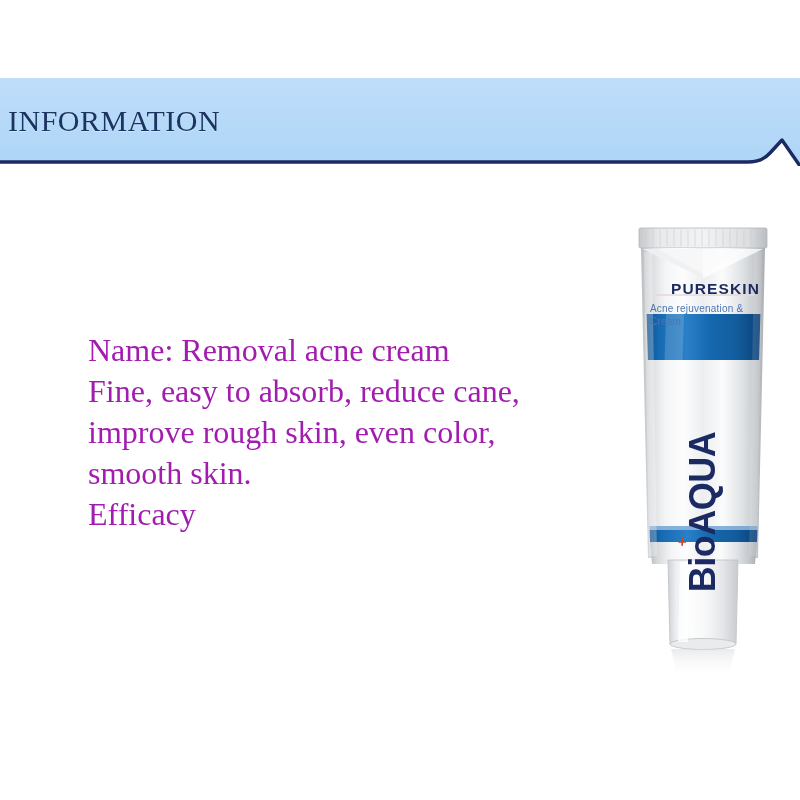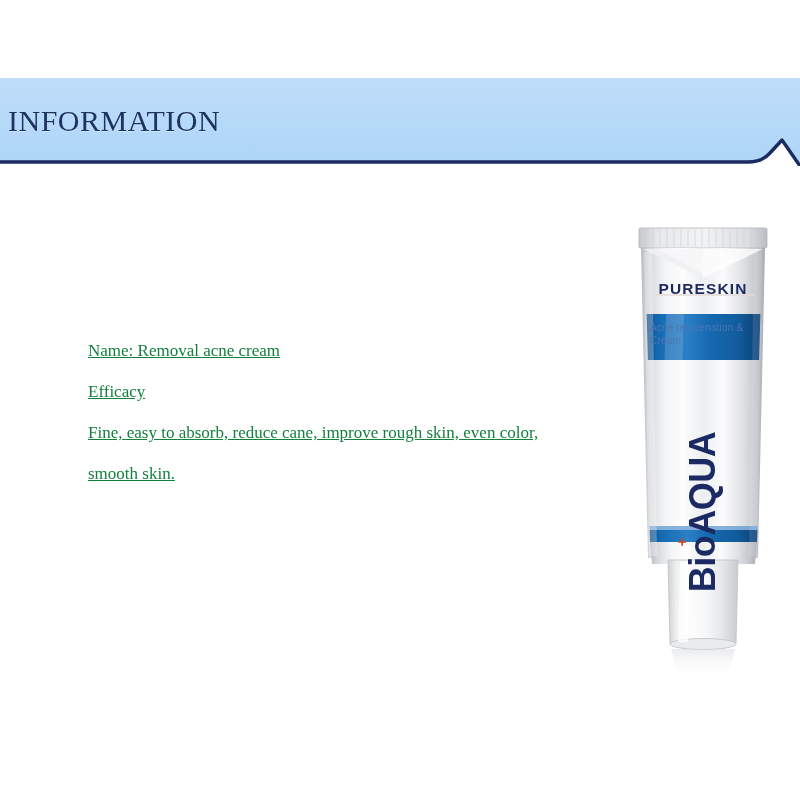--- a/index.html
+++ b/index.html
@@ -53,25 +53,24 @@
 
   
   #info-block {
     position: absolute;
     left: 88px;
     top: 330px;
     width: 470px;
   }
   .info-line {
     font-family: "Liberation Serif", "DejaVu Serif", serif;
-    font-size: 17px;
+    font-size: 32px;
     line-height: 41px;
-    color: #15803d;
+    color: #a21caf;
     white-space: nowrap;
-    text-decoration: underline;
   }
   .info-line.wrap {
     white-space: normal;
   }
 
   
   #product-tube {
     position: absolute;
     left: 608px;
     top: 212px;
@@ -79,21 +78,21 @@
     height: 470px;
   }
   #product-tube svg {
     position: absolute;
     left: 0;
     top: 0;
     display: block;
   }
   .tube-text {
     position: absolute;
-    text-align: center;
+    text-align: right;
     color: #1f2f63;
     pointer-events: none;
   }
   #tube-brandline {
     left: 38px;
     top: 68px;
     width: 114px;
     font-family: "Liberation Sans", "DejaVu Sans", sans-serif;
     font-size: 15.5px;
     font-weight: 700;
@@ -106,21 +105,20 @@
     width: 122px;
     font-family: "Liberation Sans", "DejaVu Sans", sans-serif;
     font-size: 10px;
     font-weight: 400;
     line-height: 13px;
     letter-spacing: 0.2px;
     color: #4e74b4;
     text-align: left;
     padding-left: 8px;
     box-sizing: border-box;
-    margin-top: 19px;
   }
   #tube-logo-wrap {
     position: absolute;
     left: 0;
     top: 270px;
     width: 190px;
     height: 60px;
     display: flex;
     align-items: center;
     justify-content: center;
@@ -167,22 +165,22 @@
 
       <path d="M0,0 L800,0 L800,88 L782,62 L770,75 Q762,84 748,84 L0,84 Z" fill="url(#bannerGrad)"></path>
 
       <path d="M0,84 L748,84 Q762,84 770,75 L782,62 L800,88" fill="none" stroke="#1c2a63" stroke-width="3.4" stroke-linejoin="round"></path>
     </svg>
     <div id="header-title">INFORMATION</div>
   </div>
 
   <div id="info-block">
     <div class="info-line">Name: Removal acne cream</div>
+    <div class="info-line wrap">Fine, easy to absorb, reduce cane, improve rough skin, even color, smooth skin.</div>
     <div class="info-line">Efficacy</div>
-    <div class="info-line wrap">Fine, easy to absorb, reduce cane, improve rough skin, even color, smooth skin.</div>
   </div>
 
   <div id="product-tube">
     <svg width="190" height="470" viewBox="0 0 190 470">
       <defs>
 
         <linearGradient id="silverGrad" x1="0" y1="0" x2="1" y2="0">
           <stop offset="0%" stop-color="#b9bcc0"></stop>
           <stop offset="7%" stop-color="#d7dadd"></stop>
           <stop offset="20%" stop-color="#f4f5f6"></stop>

